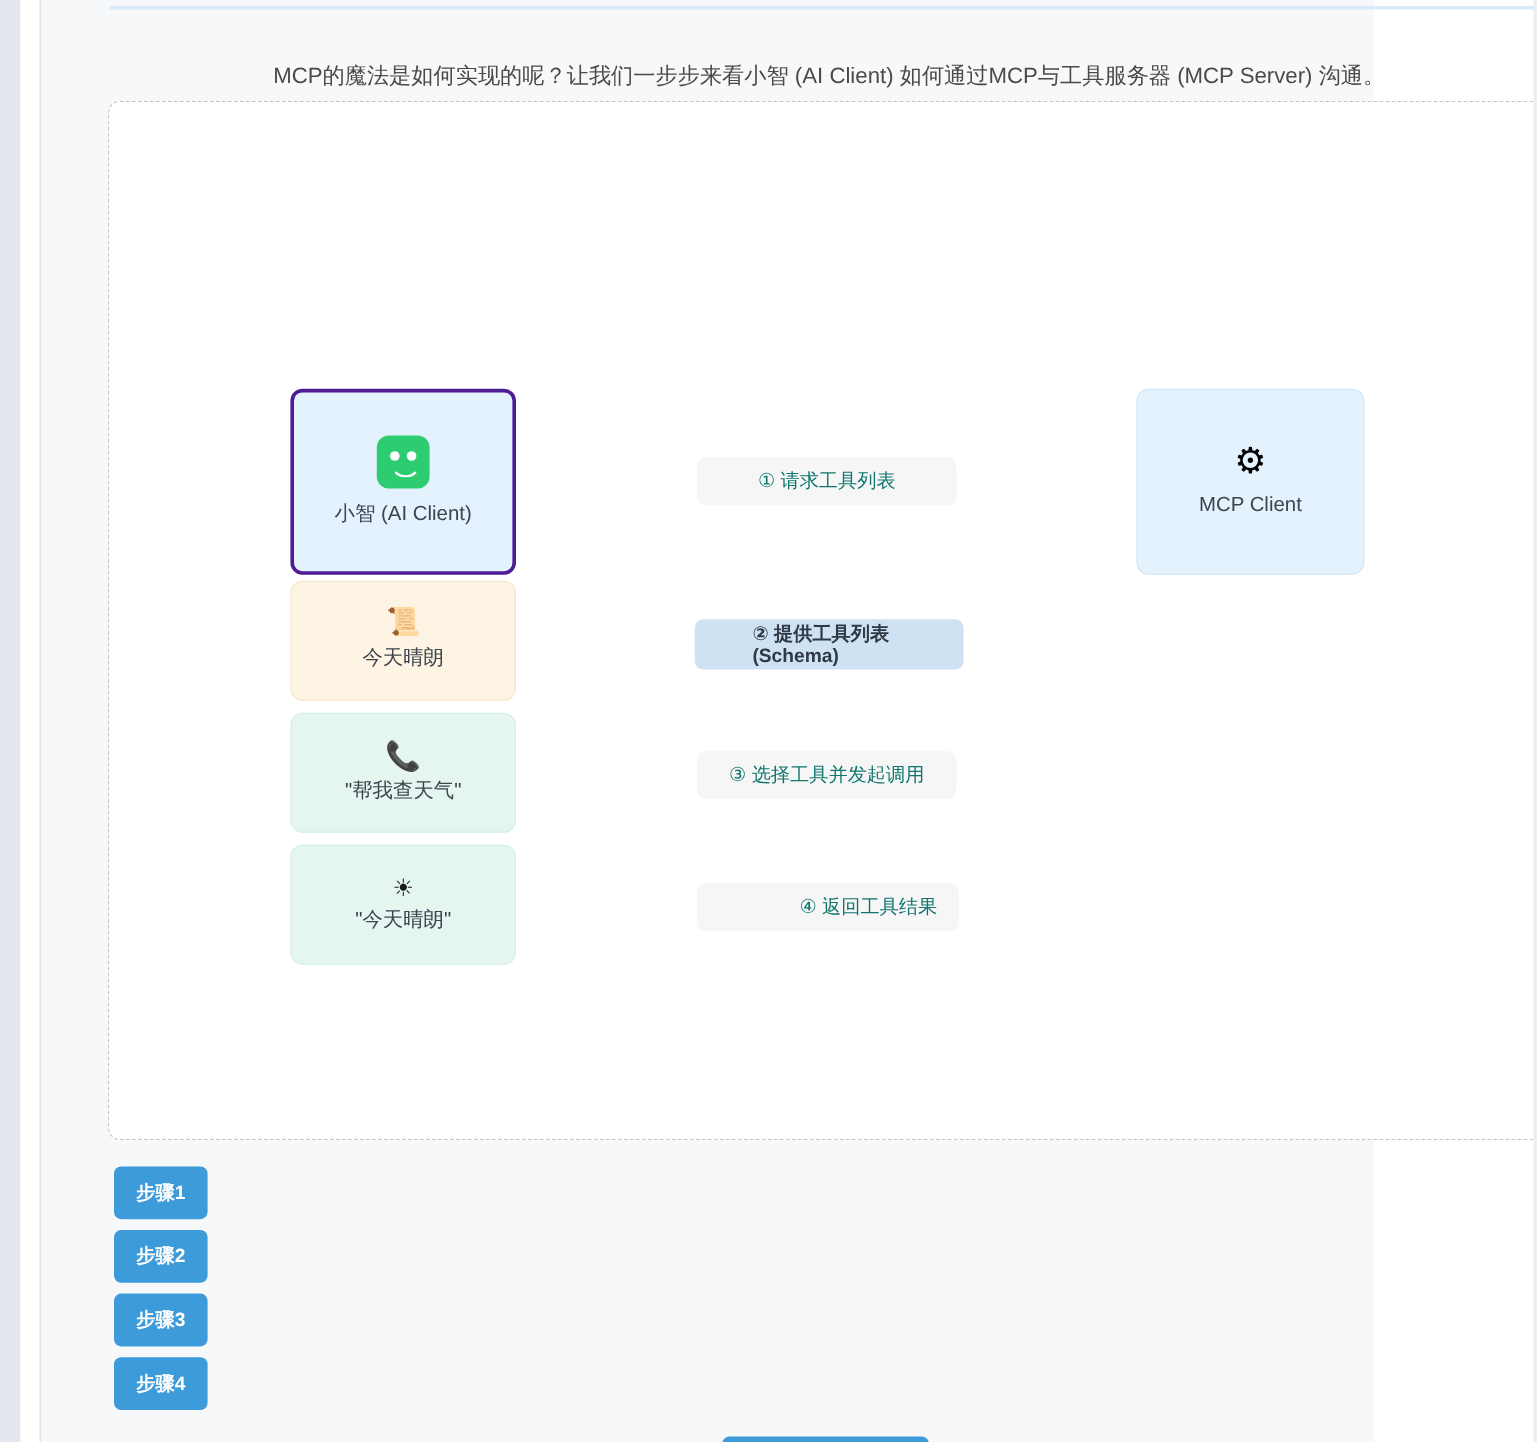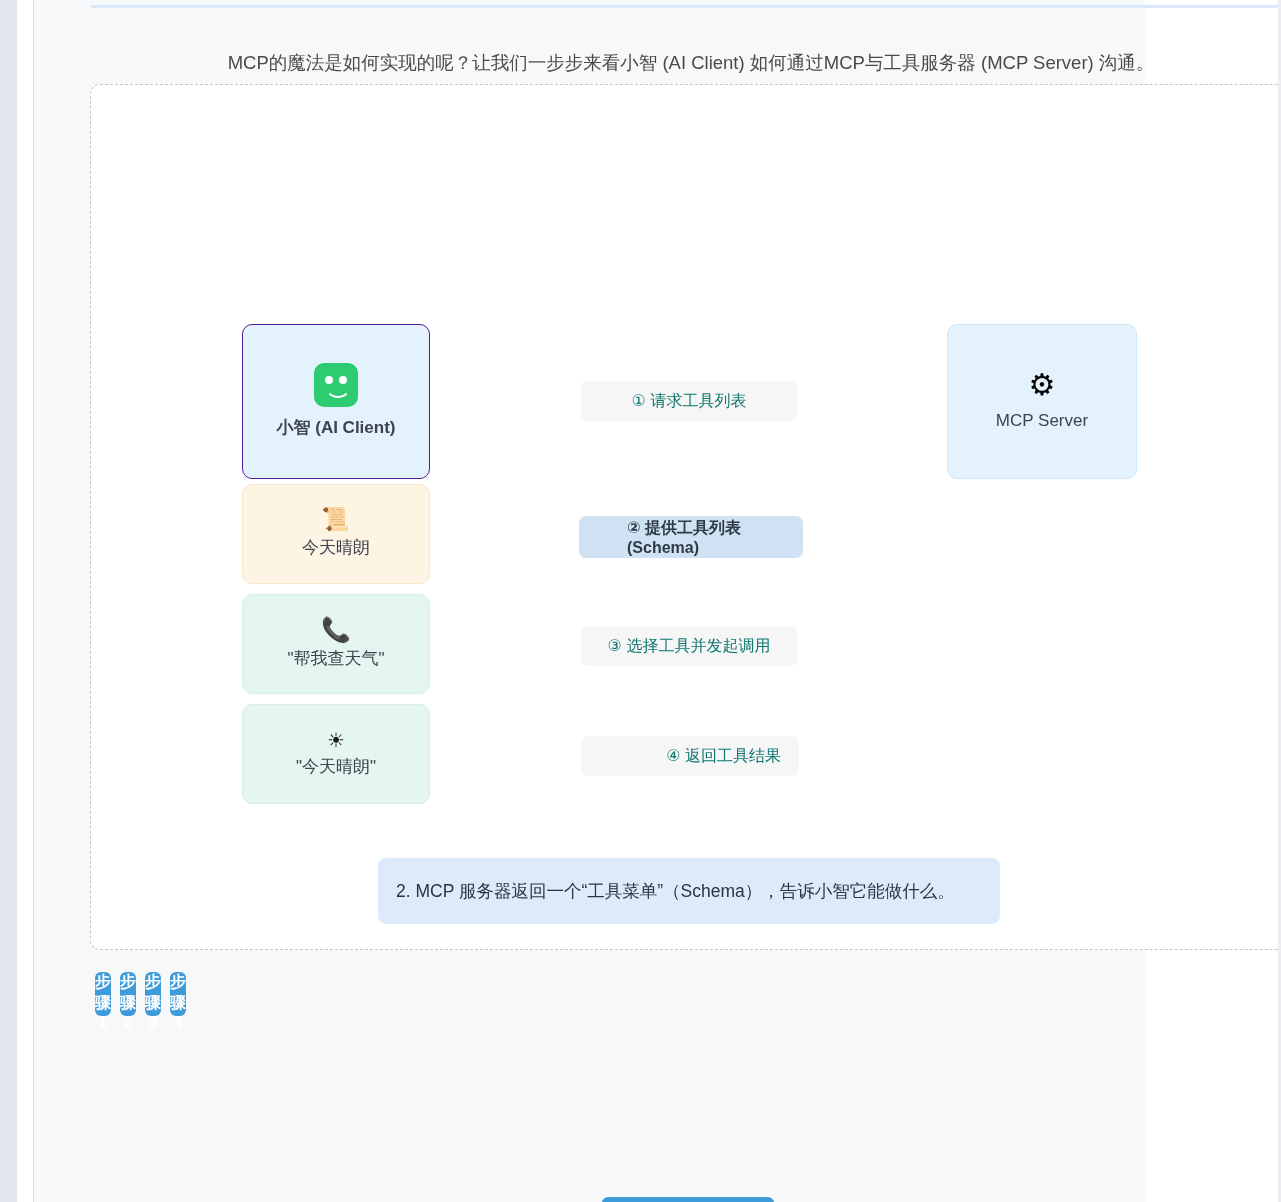--- a/index.html
+++ b/index.html
@@ -94,22 +94,21 @@
     font-size: 17px;
     color: #3d4450;
     text-align: center;
     line-height: 1.3;
   }
 
   #node-ai-client {
     left: 151px; top: 239px;
     width: 188px; height: 155px;
     background: #e3f2fd;
-    border: 1px solid #4c1d95;
-    font-weight: bold;
+    border: 3px solid #4c1d95;
   }
   #node-mcp-server {
     left: 856px; top: 239px;
     width: 190px; height: 155px;
     background: #e3f2fd;
     border: 1px solid #cfe6f8;
   }
   #node-tool-menu {
     left: 151px; top: 399px;
     width: 188px; height: 100px;
@@ -211,21 +210,21 @@
     color: #2d3440;
     line-height: 1.4;
   }
 
   
   #step-buttons {
     position: absolute;
     left: 61px; top: 972px;
     width: 80px;
     display: flex;
-    flex-direction: row;
+    flex-direction: column;
     gap: 9px;
   }
   .step-button {
     width: 78px;
     height: 44px;
     background: #3d9bd9;
     color: #ffffff;
     border: none;
     border-radius: 6px;
     font-family: "Liberation Sans", sans-serif;
@@ -270,21 +269,21 @@
         <span class="node-icon robot-glyph">
           <span class="eye left"></span>
           <span class="eye right"></span>
           <span class="mouth"></span>
         </span>
         <span class="node-label">小智 (AI Client)</span>
       </div>
 
       <div class="node-card" id="node-mcp-server">
         <span class="node-icon emoji-glyph gear-glyph">⚙</span>
-        <span class="node-label">MCP Server</span>
+        <span class="node-label">MCP Client</span>
       </div>
 
       <div class="node-card" id="node-tool-menu">
         <span class="node-icon emoji-glyph scroll-glyph">📜</span>
         <span class="node-label">今天晴朗</span>
       </div>
 
       <div class="node-card" id="node-ask-weather">
         <span class="node-icon emoji-glyph phone-glyph">📞</span>
         <span class="node-label">"帮我查天气"</span>
@@ -293,21 +292,20 @@
       <div class="node-card" id="node-sunny">
         <span class="node-icon emoji-glyph sun-glyph">☀</span>
         <span class="node-label">"今天晴朗"</span>
       </div>
 
       <div class="step-chip inactive align-center" id="chip-step-1">① 请求工具列表</div>
       <div class="step-chip active align-center" id="chip-step-2">② 提供工具列表 (Schema)</div>
       <div class="step-chip inactive align-center" id="chip-step-3">③ 选择工具并发起调用</div>
       <div class="step-chip inactive align-right" id="chip-step-4">④ 返回工具结果</div>
 
-      <div id="caption-box">2. MCP 服务器返回一个“工具菜单”（Schema），告诉小智它能做什么。</div>
 
     </div>
 
     <div id="step-buttons">
       <button class="step-button">步骤1</button>
       <button class="step-button">步骤2</button>
       <button class="step-button">步骤3</button>
       <button class="step-button">步骤4</button>
     </div>
 

